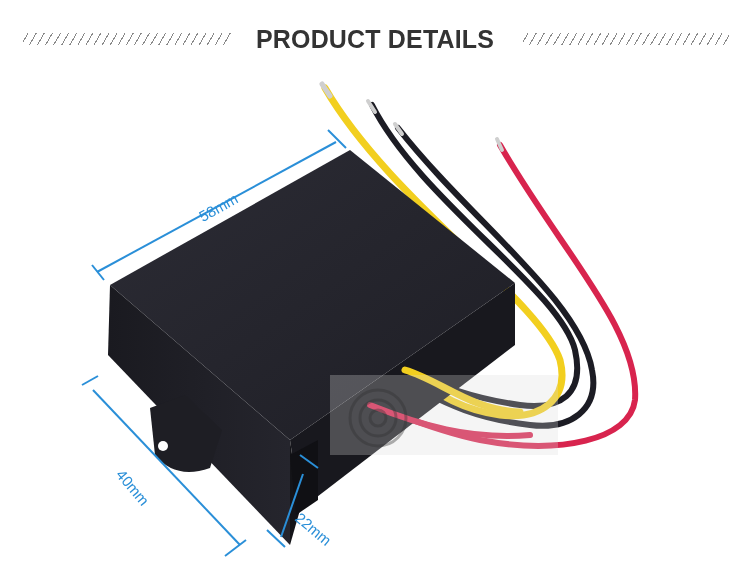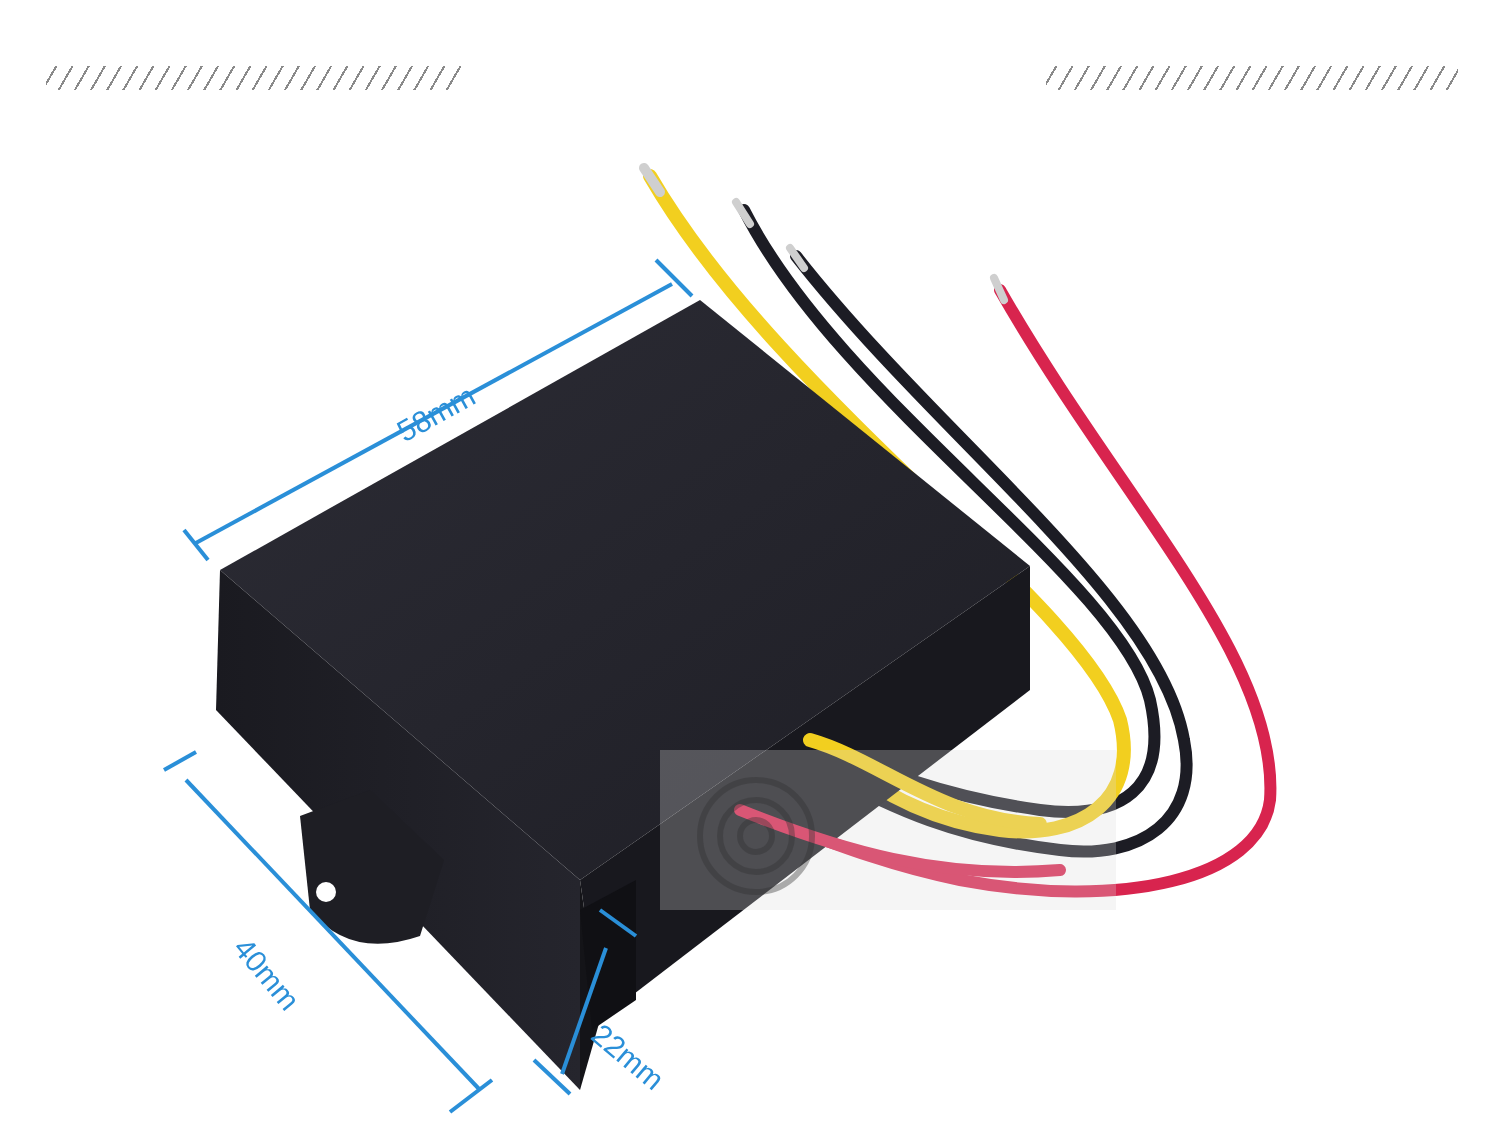--- a/index.html
+++ b/index.html
@@ -13,20 +13,21 @@
     font-family: "Liberation Sans", sans-serif; font-weight: bold; font-size: 26px; color: #333333; letter-spacing: 0.2px; }
   .title span { display: inline-block; transform: scaleX(0.96); }
   svg.product { position: absolute; left: 0; top: 0; }
   .dim-label { position: absolute; color: #2a8fd8; font-family: "Liberation Sans", sans-serif; font-size: 15px; white-space: nowrap; transform-origin: left top; }
 </style>
 </head>
 <body>
 
 <div class="header">
   <div class="hatch left"></div>
+  <div class="title"><span>PRODUCT DETAILS</span></div>
   <div class="hatch right"></div>
 </div>
 
 <svg class="product" width="750" height="573" viewBox="0 0 750 573">
   <defs>
     <linearGradient id="topG" x1="0" y1="0" x2="1" y2="1">
       <stop offset="0" stop-color="#2c2c35"></stop>
       <stop offset="1" stop-color="#1e1e25"></stop>
     </linearGradient>
     <linearGradient id="frontG" x1="0" y1="0" x2="1" y2="0">

